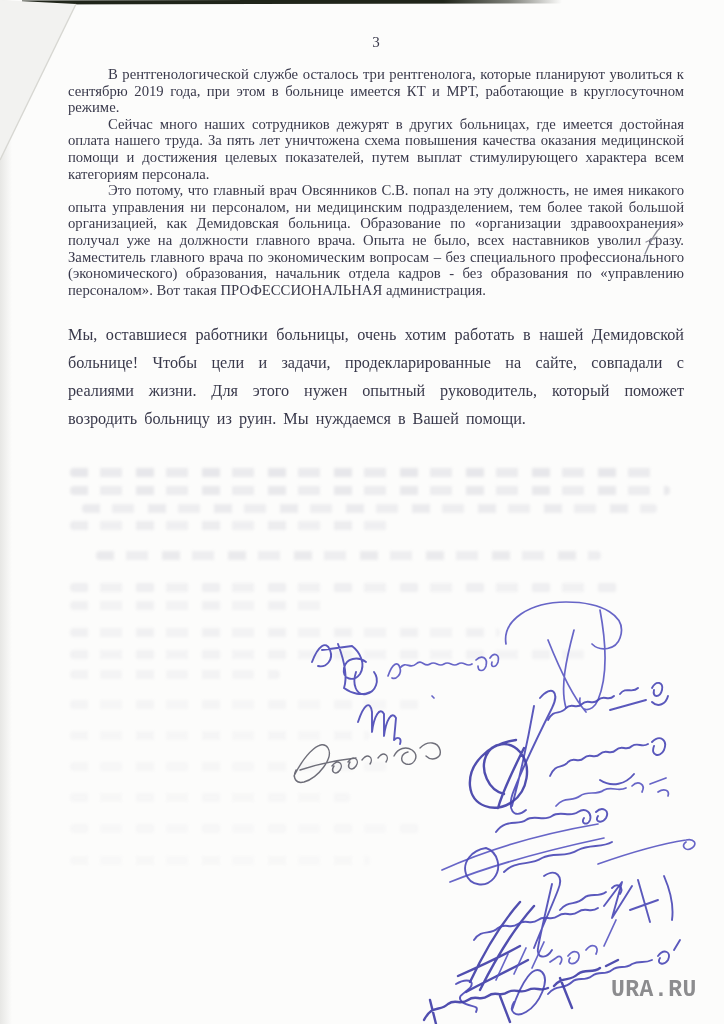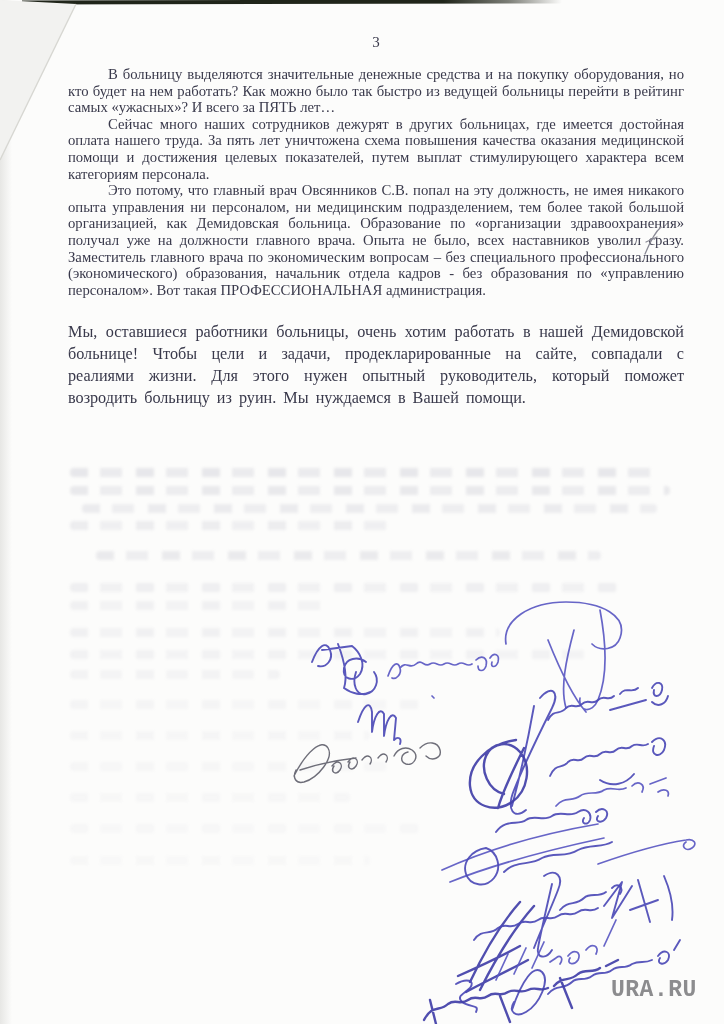--- a/index.html
+++ b/index.html
@@ -22,21 +22,21 @@
   
   .textblock{
     position:absolute;left:68px;top:34px;width:616px;color:#39394b;
   }
   .pageno{text-align:center;font-size:15px;margin:0 0 15px 0;}
   .para{
     font-size:14.7px;line-height:16.6px;text-align:justify;
     text-indent:40px;margin:0;
   }
   .closing{
-    font-size:16.2px;line-height:22px;text-align:justify;
+    font-size:16.2px;line-height:28px;text-align:justify;
     text-indent:0;margin:23px 0 0 0;word-spacing:3px;
   }
   
   .bleed{
     position:absolute;height:9px;border-radius:4px;
     background:repeating-linear-gradient(90deg,
       rgba(158,158,176,.55) 0 18px, rgba(158,158,176,0) 18px 30px,
       rgba(158,158,176,.45) 30px 52px, rgba(158,158,176,0) 52px 66px);
     filter:blur(1.6px);
   }
@@ -64,21 +64,21 @@
   <div class="top-edge"></div>
   <div class="edge-left"></div>
 
   <svg class="corner-fold" width="92" height="170">
     <polygon points="0,0 76,4 0,160" fill="#f2f2f0"></polygon>
     <line x1="76" y1="4" x2="0" y2="160" stroke="#d7d7d2" stroke-width="1.4"></line>
   </svg>
 
   <div class="textblock">
     <p class="pageno">3</p>
-    <p class="para">В больницу выделяются значительные денежные средства и на покупку оборудования, но кто будет на нем работать?  Как можно было так быстро  из ведущей больницы перейти в рейтинг самых «ужасных»? И всего за ПЯТЬ лет…</p>
+    <p class="para">В рентгенологической службе осталось три рентгенолога, которые планируют уволиться к сентябрю 2019 года, при этом в больнице имеется КТ и МРТ, работающие в круглосуточном режиме.</p>
     <p class="para">Сейчас много наших сотрудников дежурят в других больницах, где имеется достойная оплата нашего труда. За пять лет уничтожена схема повышения качества оказания медицинской помощи и достижения целевых показателей, путем выплат стимулирующего характера всем категориям персонала.</p>
     <p class="para">Это потому, что главный врач Овсянников С.В. попал на эту должность, не имея никакого опыта управления ни персоналом, ни медицинским подразделением, тем более такой большой организацией, как Демидовская больница. Образование по «организации здравоохранения» получал уже на должности главного врача. Опыта не было, всех наставников уволил сразу. Заместитель главного врача по экономическим вопросам – без специального профессионального (экономического) образования, начальник отдела кадров - без образования по «управлению персоналом». Вот такая ПРОФЕССИОНАЛЬНАЯ администрация.</p>
     <p class="closing">Мы, оставшиеся работники больницы, очень хотим работать в нашей Демидовской больнице! Чтобы цели и задачи, продекларированные на сайте, совпадали с реалиями жизни.  Для этого нужен опытный руководитель, который поможет возродить больницу из руин. Мы нуждаемся в Вашей помощи.</p>
   </div>
 
   <svg class="pen-tick" width="22" height="34">
     <path d="M3,30 C8,18 13,8 19,3"></path>
     <path d="M4,18 L15,13"></path>
   </svg>
 

